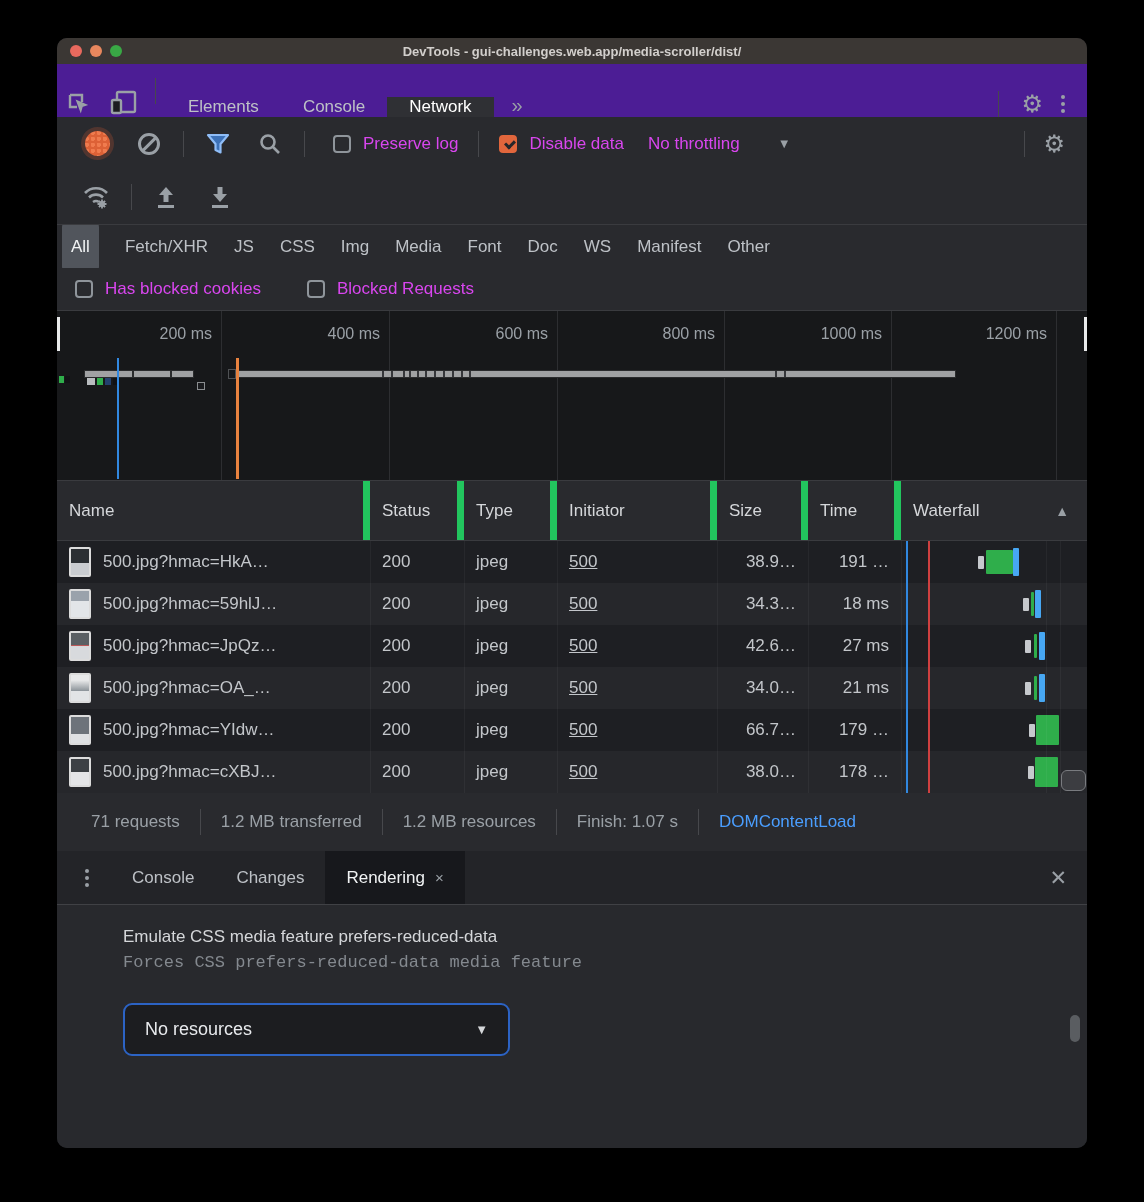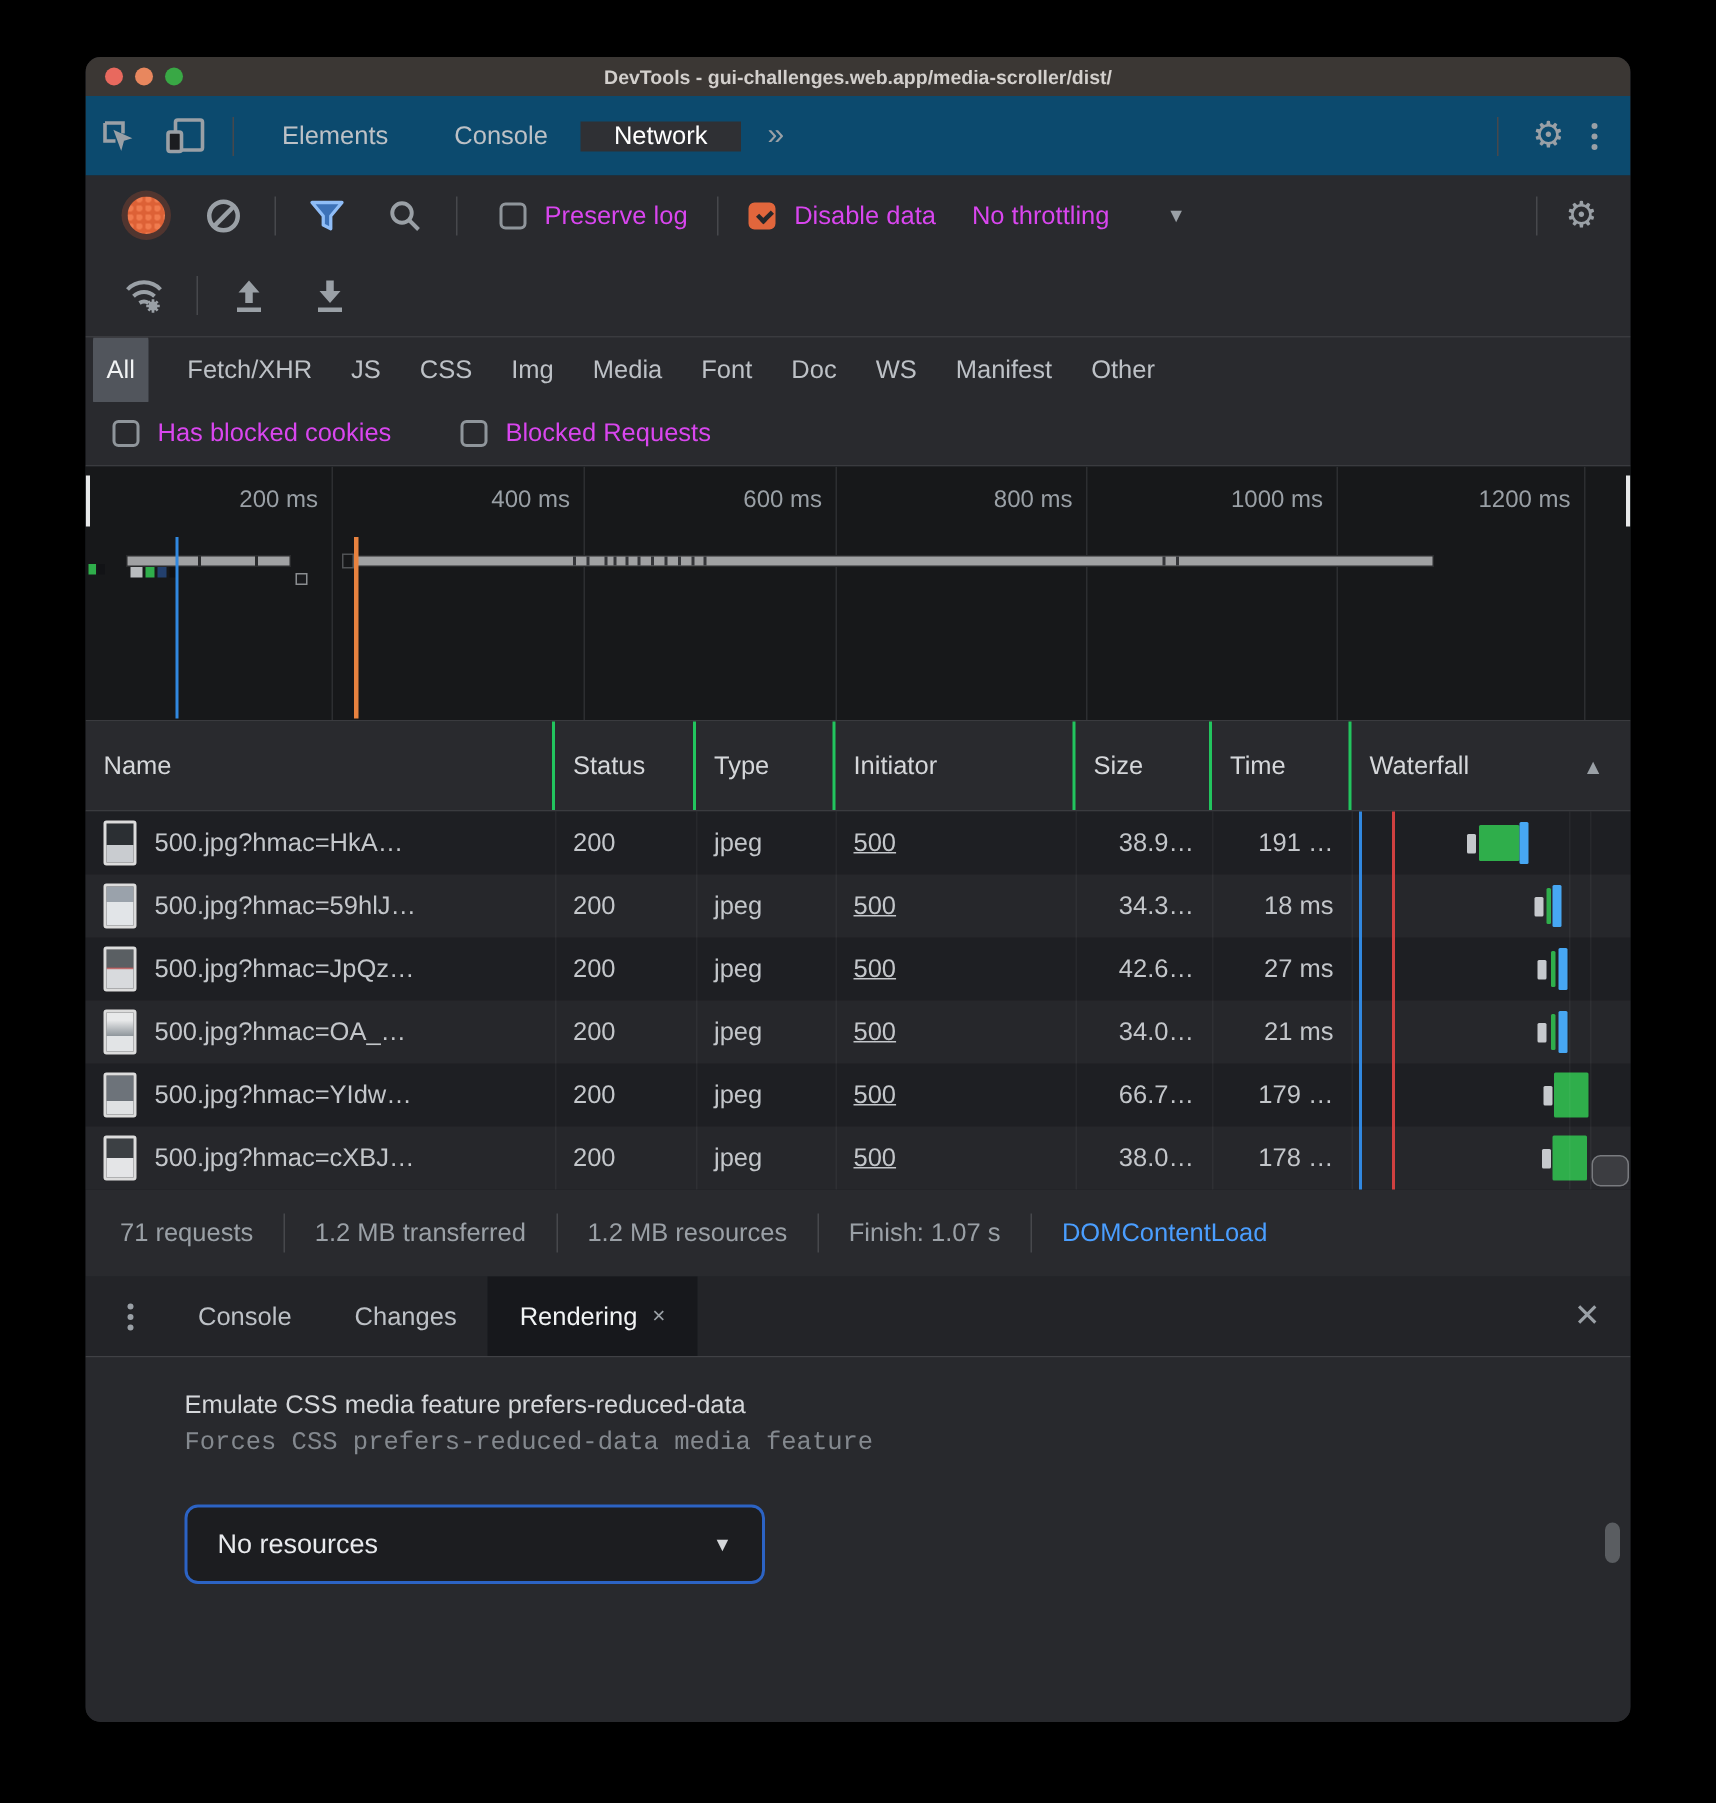--- a/index.html
+++ b/index.html
@@ -6,21 +6,21 @@
     font-family:"Liberation Sans","DejaVu Sans",sans-serif;-webkit-font-smoothing:antialiased;}
   *{box-sizing:border-box;}
   .window{position:absolute;left:57px;top:38px;width:1030px;height:1110px;border-radius:10px;
     overflow:hidden;background:#232428;box-shadow:0 18px 60px rgba(0,0,0,.8);display:flex;flex-direction:column;}
   
   .titlebar{height:26px;background:#3b3734;display:flex;align-items:center;position:relative;flex:none;}
   .lights{position:absolute;left:13px;top:0;height:100%;display:flex;align-items:center;gap:8px;}
   .light{width:12px;height:12px;border-radius:50%;}
   .titlebar .title{width:100%;text-align:center;font-size:13px;font-weight:700;color:#d2cfcc;}
   
-  .tabbar{height:53px;background:#0c4a6e;display:flex;align-items:center;flex:none;position:relative;}
+  .tabbar{height:53px;background:#4c1d95;display:flex;align-items:flex-end;flex:none;position:relative;}
   .tabbar .iconbtn{width:44px;display:flex;align-items:center;justify-content:center;color:#9aa0a6;}
   .vsep{width:1px;height:26px;background:#47484c;align-self:center;flex:none;}
   .tab{display:flex;align-items:center;padding:0 22px;font-size:17px;color:#bdc1c6;cursor:default;}
   .tab.active{background:#2f3034;color:#fff;}
   .more-chev{display:flex;align-items:center;padding:0 18px;color:#9aa0a6;font-size:20px;}
   .tabbar-right{margin-left:auto;display:flex;align-items:center;gap:14px;padding-right:18px;}
   .gear-glyph{font-size:24px;color:#9aa0a6;line-height:1;}
   .kebab{display:flex;flex-direction:column;gap:3px;align-items:center;padding:4px;}
   .kebab i{width:4px;height:4px;border-radius:50%;background:#9aa0a6;}
   
@@ -52,42 +52,42 @@
   
   .overview{height:170px;background:#17181a;position:relative;flex:none;border-bottom:1px solid #3a3b3f;overflow:hidden;}
   .ov-grid{position:absolute;top:0;bottom:0;width:1px;background:#2d2e31;}
   .ov-label{position:absolute;top:14px;font-size:16px;color:#9aa0a6;transform:translateX(-100%);padding-right:9px;white-space:nowrap;}
   .ov-bar{position:absolute;height:8px;background:#a0a1a3;border:1px solid #2a2b2d;top:59px;}
   .ov-sq{position:absolute;}
   .ov-vline{position:absolute;top:47px;height:121px;}
   .ov-handle{position:absolute;top:6px;width:3px;height:34px;background:#e8e9ea;}
   
   .thead{height:60px;background:#292a2e;display:flex;align-items:center;flex:none;border-bottom:1px solid #3a3b3f;position:relative;font-size:17px;color:#d5d7da;}
-  .th{height:100%;display:flex;align-items:center;padding:0 12px;border-right:2px solid #22c55e;flex:none;}
+  .th{height:100%;display:flex;align-items:center;padding:0 12px;border-right:7px solid #22c55e;flex:none;}
   .th:last-child{border-right:none;justify-content:space-between;}
   .sorticon{color:#9aa0a6;font-size:14px;margin-right:6px;}
   .rows{flex:none;height:252px;position:relative;background:#1e1f23;}
   .nrow{height:42px;display:flex;align-items:center;font-size:17px;color:#c3c6ca;position:relative;}
   .nrow:nth-child(even){background:#26272b;}
   .cell{height:100%;display:flex;align-items:center;padding:0 12px;flex:none;overflow:hidden;white-space:nowrap;}
   .cell.right{justify-content:flex-end;}
   .thumb{width:22px;height:30px;border:2px solid #dcdcdc;border-radius:2px;margin-right:12px;flex:none;background:#777;}
   .nrow:nth-child(1) .thumb{background:linear-gradient(180deg,#2b2f33 55%,#c9ccd0 55%);}
   .nrow:nth-child(2) .thumb{background:linear-gradient(180deg,#9aa2ab 40%,#e2e5e8 40%);}
   .nrow:nth-child(3) .thumb{background:linear-gradient(180deg,#5a5f63 45%,#b55 48%,#d8dadd 52%);}
   .nrow:nth-child(4) .thumb{background:linear-gradient(180deg,#e8e9ea 20%,#8f969c 60%,#e2e4e6 60%);}
   .nrow:nth-child(5) .thumb{background:linear-gradient(180deg,#6d737a 65%,#dfe1e3 65%);}
   .nrow:nth-child(6) .thumb{background:linear-gradient(180deg,#3c4044 50%,#e4e5e7 50%);}
   .initlink{text-decoration:underline;color:#c3c6ca;}
   .colline{position:absolute;top:0;bottom:0;width:1px;background:rgba(255,255,255,.045);}
   .wf-seg{position:absolute;border-radius:1px;}
   .rows .vline{position:absolute;top:0;bottom:0;width:2px;}
   .scrollthumb{position:absolute;border:1px solid #797b7f;background:#3c3d41;border-radius:6px;}
   
-  .summary{height:58px;background:#292a2e;display:flex;align-items:center;gap:0;font-size:17px;color:#9aa0a6;flex:none;padding-left:23px;overflow:hidden;white-space:nowrap;}
+  .summary{height:58px;background:#292a2e;display:flex;align-items:center;gap:0;font-size:17px;color:#9aa0a6;flex:none;padding-left:34px;overflow:hidden;white-space:nowrap;}
   .summary .item{flex:none;}
   .sumsep{width:1px;height:26px;background:#47484c;margin:0 20px;flex:none;}
   .sumlink{color:#4a9eff;flex:none;}
   
   .drawerbar{height:54px;background:#232428;display:flex;align-items:stretch;flex:none;position:relative;border-bottom:1px solid #404145;}
   .drawerbar .kebab{align-self:center;margin:0 18px 0 24px;}
   .dtab{display:flex;align-items:center;padding:0 21px;font-size:17px;color:#bdc1c6;gap:10px;}
   .dtab.active{background:#17181c;color:#f1f3f4;}
   .dtab .closex{color:#9aa0a6;font-size:15px;}
   .drawer-close{margin-left:auto;align-self:center;margin-right:20px;color:#9aa0a6;font-size:21px;font-weight:700;}

